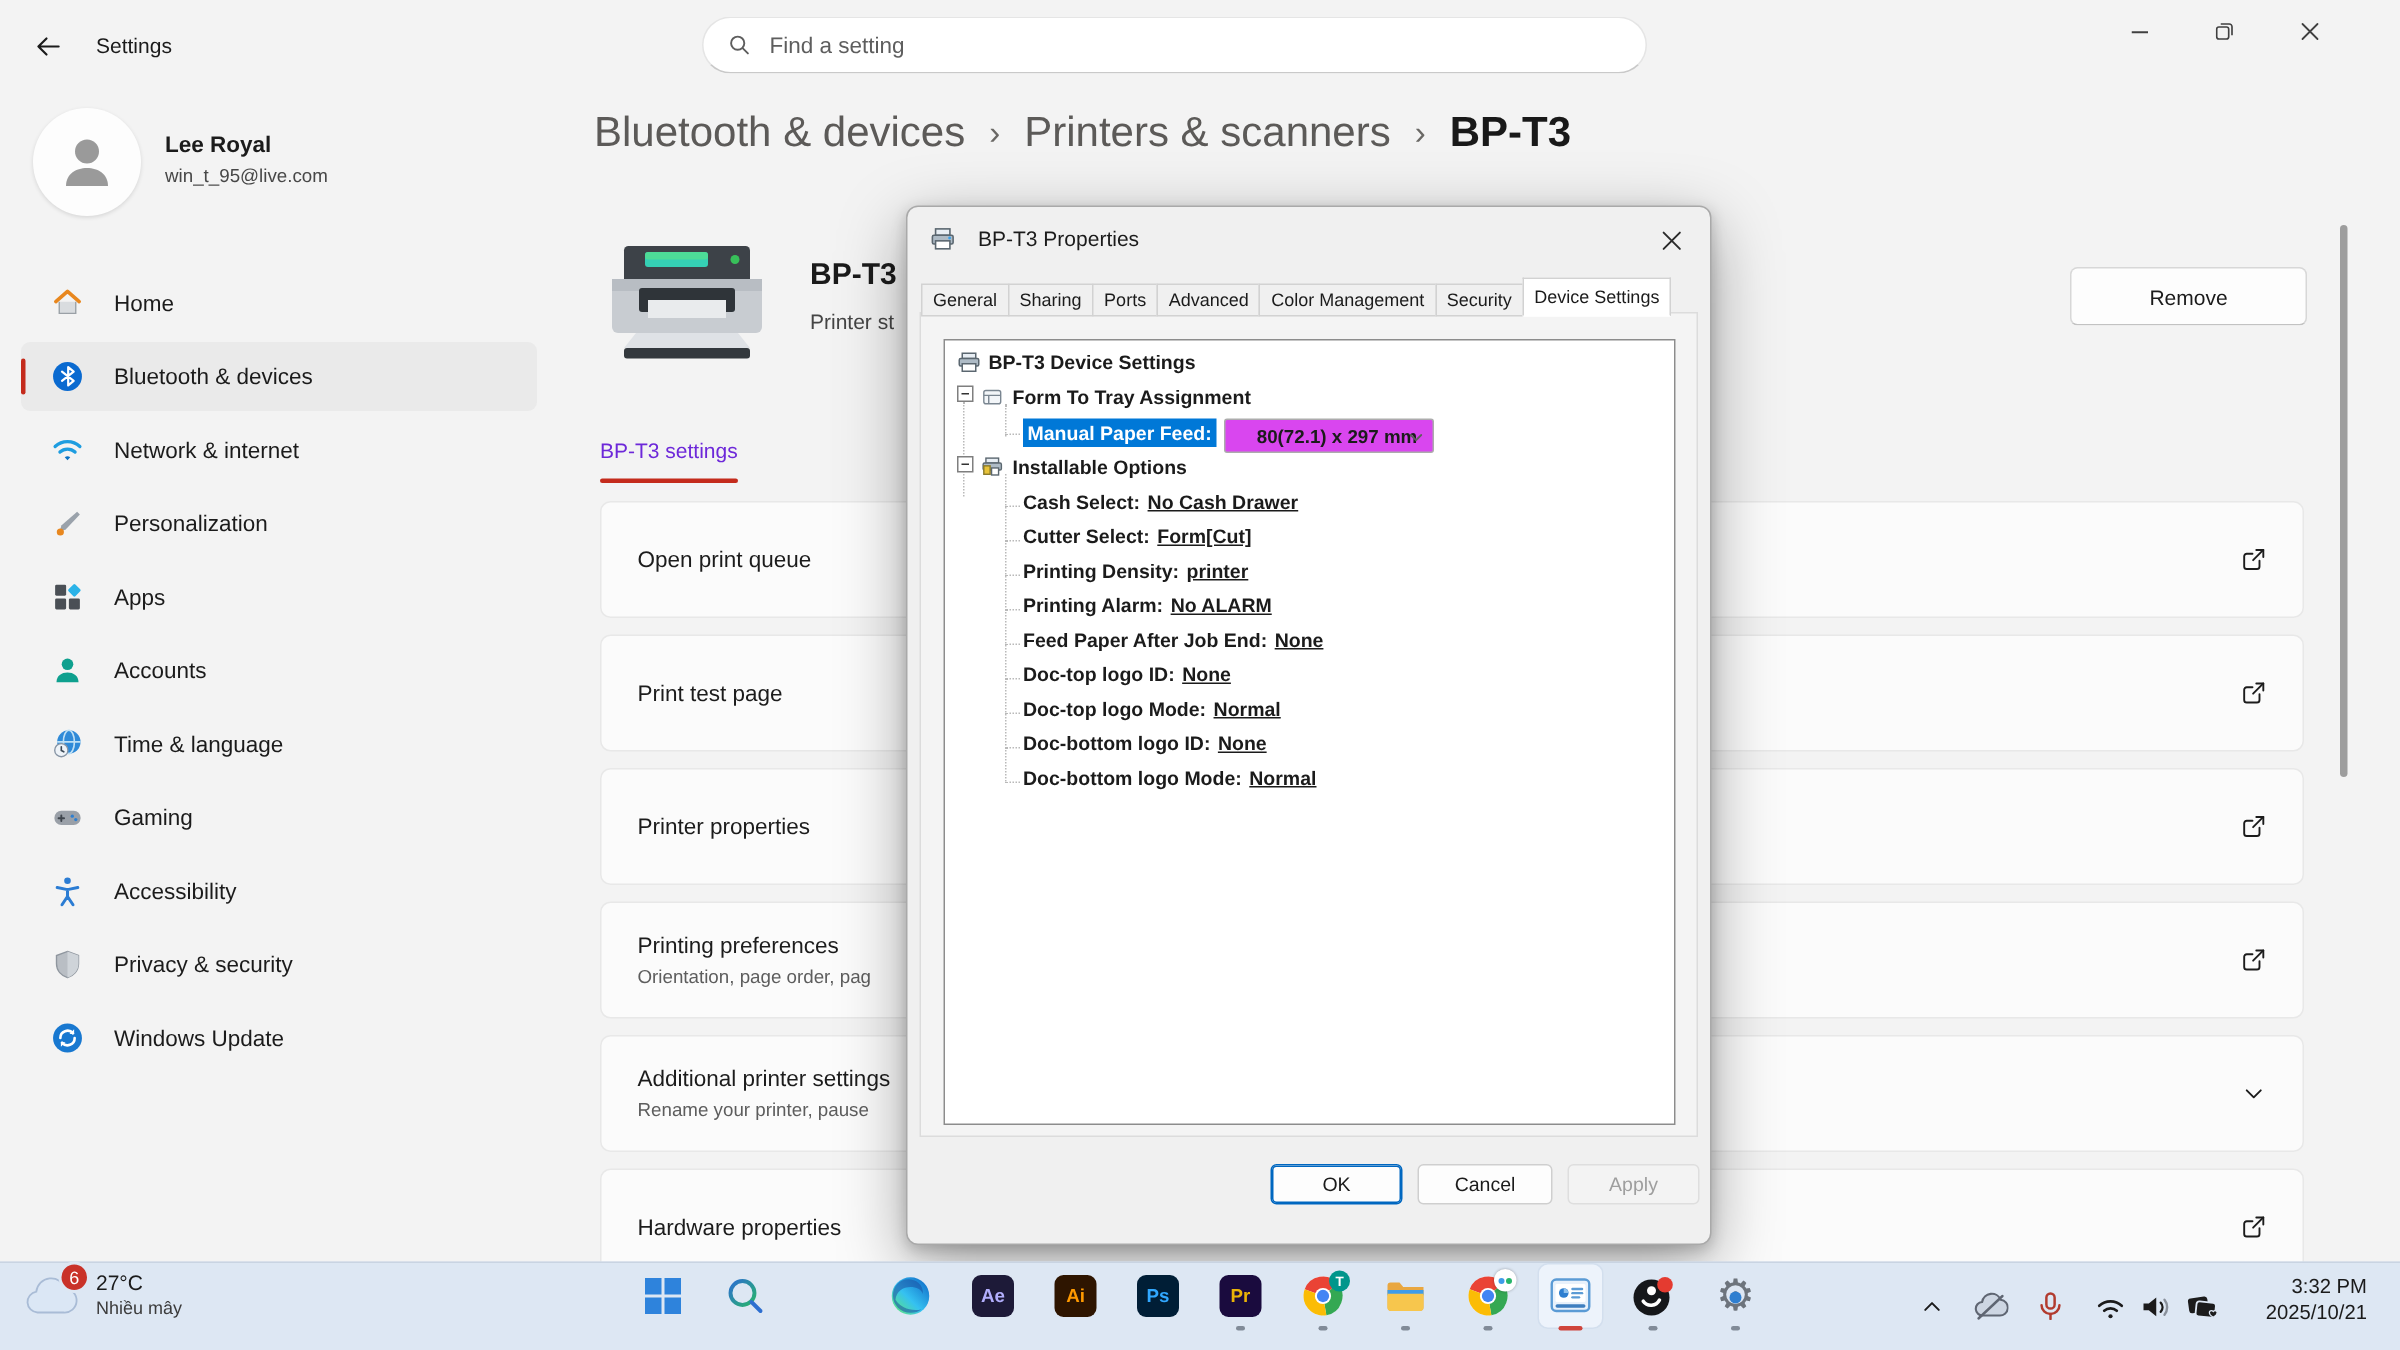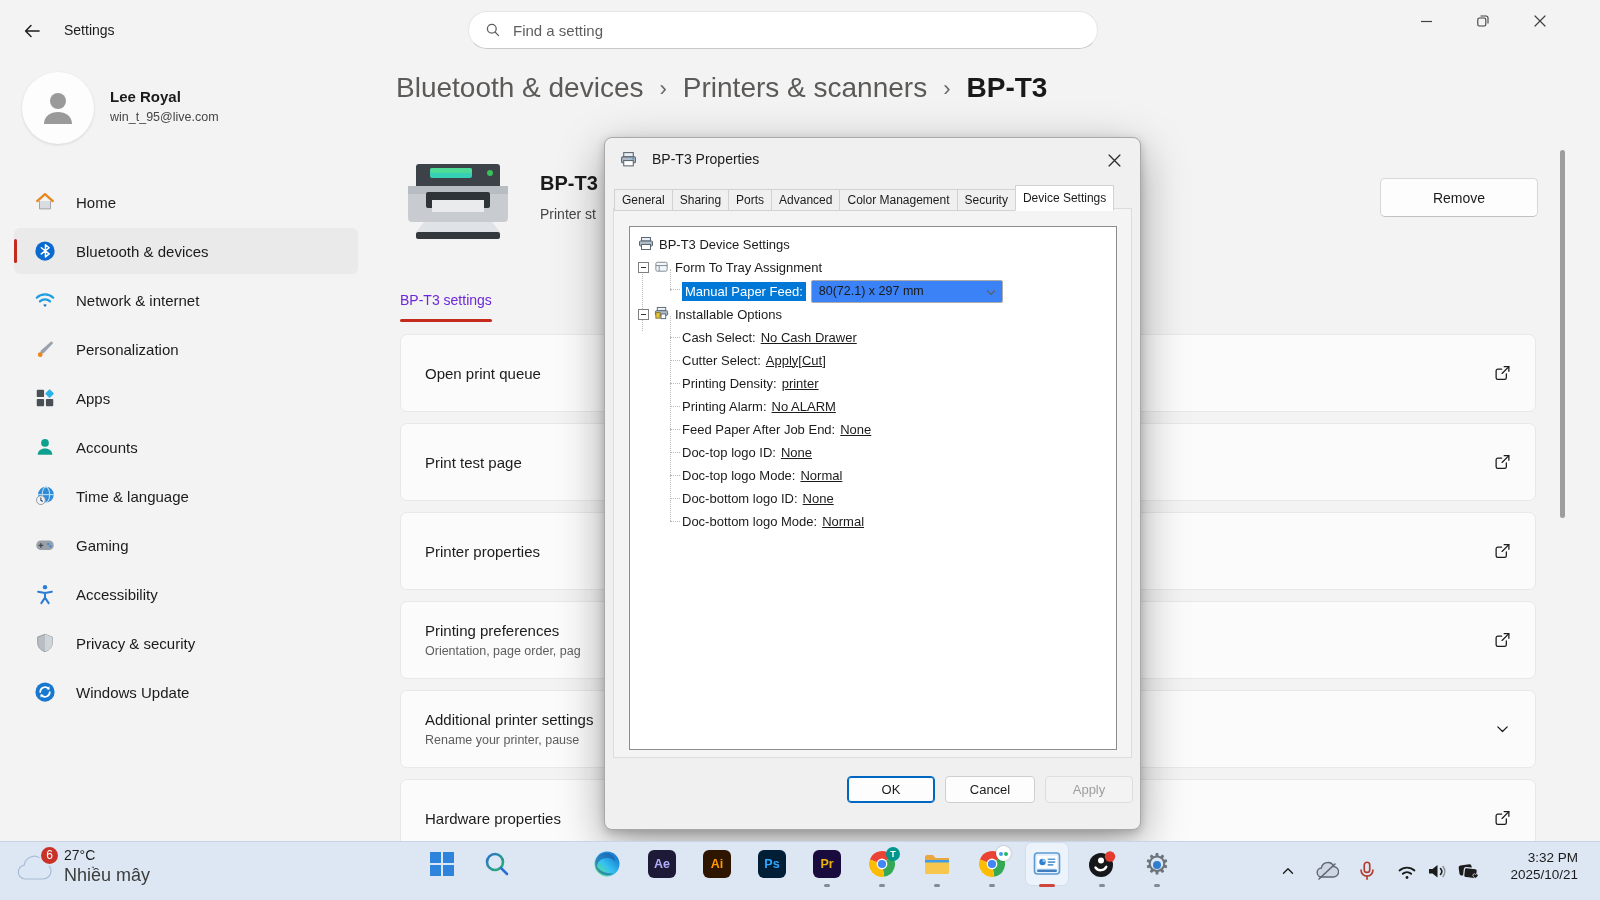--- a/index.html
+++ b/index.html
@@ -42,42 +42,42 @@
   
   .dialog{position:absolute;left:604px;top:137px;width:537px;height:693px;background:#f0f0f0;border:1px solid #a9a9a9;border-radius:8px;box-shadow:0 14px 45px rgba(0,0,0,.35),0 3px 10px rgba(0,0,0,.2);box-sizing:border-box;}
   .dlg-titlebar{position:absolute;left:0;top:0;right:0;height:42px;display:flex;align-items:center;padding-left:15px;gap:15px;}
   .dlg-title{font-size:14px;}
   .dlg-close{position:absolute;right:10px;top:8px;width:32px;height:28px;display:flex;align-items:center;justify-content:center;border-radius:4px;}
   .dlg-tabs{position:absolute;left:9px;top:47px;display:flex;align-items:flex-end;z-index:2;}
   .dtab{height:20px;line-height:20px;padding:0 7px;font-size:12px;background:#f0f0f0;border:1px solid #d2d2d2;margin-right:-1px;color:#1b1b1b;white-space:nowrap;}
   .dtab.active{height:24px;line-height:24px;background:#fff;border-bottom:1px solid #fff;position:relative;z-index:3;}
   .dlg-page{position:absolute;left:8px;top:70px;width:519px;height:550px;background:#f4f4f4;border:1px solid #dcdcdc;box-sizing:border-box;}
   .tree{position:absolute;left:24px;top:88px;width:488px;height:524px;background:#fff;border:1px solid #8c8c8c;box-sizing:border-box;font-size:13px;overflow:hidden;}
-  .trow{position:absolute;display:flex;align-items:center;height:20px;white-space:nowrap;}
+  .trow{position:absolute;display:flex;align-items:flex-start;height:20px;white-space:nowrap;font-weight:bold;}
   .trow .exp{width:9px;height:9px;border:1px solid #7f7f7f;background:#fff;position:relative;margin-right:5px;flex:0 0 9px;}
   .trow .exp::after{content:"";position:absolute;left:2px;top:4px;width:5px;height:1px;background:#333;}
   .trow .tic{width:16px;height:16px;margin-right:5px;flex:0 0 16px;}
   .child{left:52px;}
   .child::before{content:"";position:absolute;left:-12px;top:10px;width:10px;border-top:1px dotted #b9b9b9;}
   .tval{text-decoration:underline;margin-left:5px;}
   .hl{background:#0078d7;color:#fff;padding:2px 3px;}
-  .combo{margin-left:5px;width:192px;height:23px;background:#3b82f6;border:1px solid #acacac;border-radius:2px;display:flex;align-items:center;padding-left:7px;box-sizing:border-box;font-size:12.5px;position:relative;}
+  .combo{margin-left:5px;width:140px;height:23px;background:#d946ef;border:1px solid #acacac;border-radius:2px;display:flex;align-items:center;padding-left:21px;box-sizing:border-box;font-size:12.5px;position:relative;}
   .combo svg{position:absolute;right:6px;top:7px;}
   .guide{position:absolute;border-left:1px dotted #b9b9b9;width:0;}
   .dbtn{position:absolute;top:638px;height:27px;font-size:13px;display:flex;align-items:center;justify-content:center;background:#fdfdfd;border:1px solid #cfcfcf;border-radius:4px;box-sizing:border-box;}
   .dbtn.ok{left:242px;width:88px;border:1px solid #0067c0;box-shadow:inset 0 0 0 1px #0067c0;}
   .dbtn.cancel{left:340px;width:90px;}
   .dbtn.apply{left:440px;width:88px;color:#9e9e9e;background:#f3f3f3;border-color:#dedede;}
   
   .taskbar{position:absolute;left:0;top:841px;width:1600px;height:59px;background:#dde7f3;border-top:1px solid #c9d4e2;}
   .weather{position:absolute;left:14px;top:5px;display:flex;align-items:center;gap:10px;}
   .wcloud{position:relative;width:40px;height:32px;}
   .wbadge{position:absolute;right:-6px;top:-6px;width:21px;height:21px;border-radius:50%;background:#c93229;color:#fff;font-size:12px;display:flex;align-items:center;justify-content:center;border:2px solid #dde7f3;box-sizing:border-box;}
   .wtemp{font-size:14px;color:#1b1b1b;}
-  .wcond{font-size:18px;color:#3c3c3c;margin-top:2px;}
+  .wcond{font-size:12px;color:#3c3c3c;margin-top:2px;}
   .tb-icons{position:absolute;left:428px;top:8px;display:flex;gap:27px;}
   .tb-ic{position:relative;width:28px;height:28px;flex:0 0 28px;}
   .tb-ic.running::after{content:"";position:absolute;left:50%;transform:translateX(-50%);bottom:-9px;width:6px;height:3px;border-radius:2px;background:#818b98;}
   .tb-ic.activeapp::before{content:"";position:absolute;inset:-8px;background:#edf3fb;border:1px solid #d3dfee;border-radius:7px;z-index:0;}
   .tb-ic.activeapp::after{content:"";position:absolute;left:50%;transform:translateX(-50%);bottom:-9px;width:16px;height:3px;border-radius:2px;background:#d0453c;z-index:2;}
   .tb-ic>*{position:relative;z-index:1;}
   .adobe{width:28px;height:28px;border-radius:6px;display:flex;align-items:center;justify-content:center;font-size:12.5px;font-weight:bold;}
   .ae{background:#1d1a38;color:#b2aefc}.ai{background:#2e1500;color:#ff9a00}
   .ps{background:#001e36;color:#31a8ff}.pr{background:#1a0b3e;color:#eab308}
   .copilot{width:28px;height:28px;border-radius:50% 45% 55% 50%;background:conic-gradient(from 210deg,#ffb340,#ef5da8,#8a3ffc,#4e8df7,#2ad1c9,#ffb340);}
@@ -417,21 +417,21 @@
           </span>
         <span>Installable Options</span>
       </div>
 
       <div class="trow child" style="top:100px">
           <span>Cash Select:</span>
           <span class="tval">No Cash Drawer</span>
         </div>
       <div class="trow child" style="top:123px">
           <span>Cutter Select:</span>
-          <span class="tval">Apply[Cut]</span>
+          <span class="tval">Form[Cut]</span>
         </div>
       <div class="trow child" style="top:146px">
           <span>Printing Density:</span>
           <span class="tval">printer</span>
         </div>
       <div class="trow child" style="top:169px">
           <span>Printing Alarm:</span>
           <span class="tval">No ALARM</span>
         </div>
       <div class="trow child" style="top:192px">

